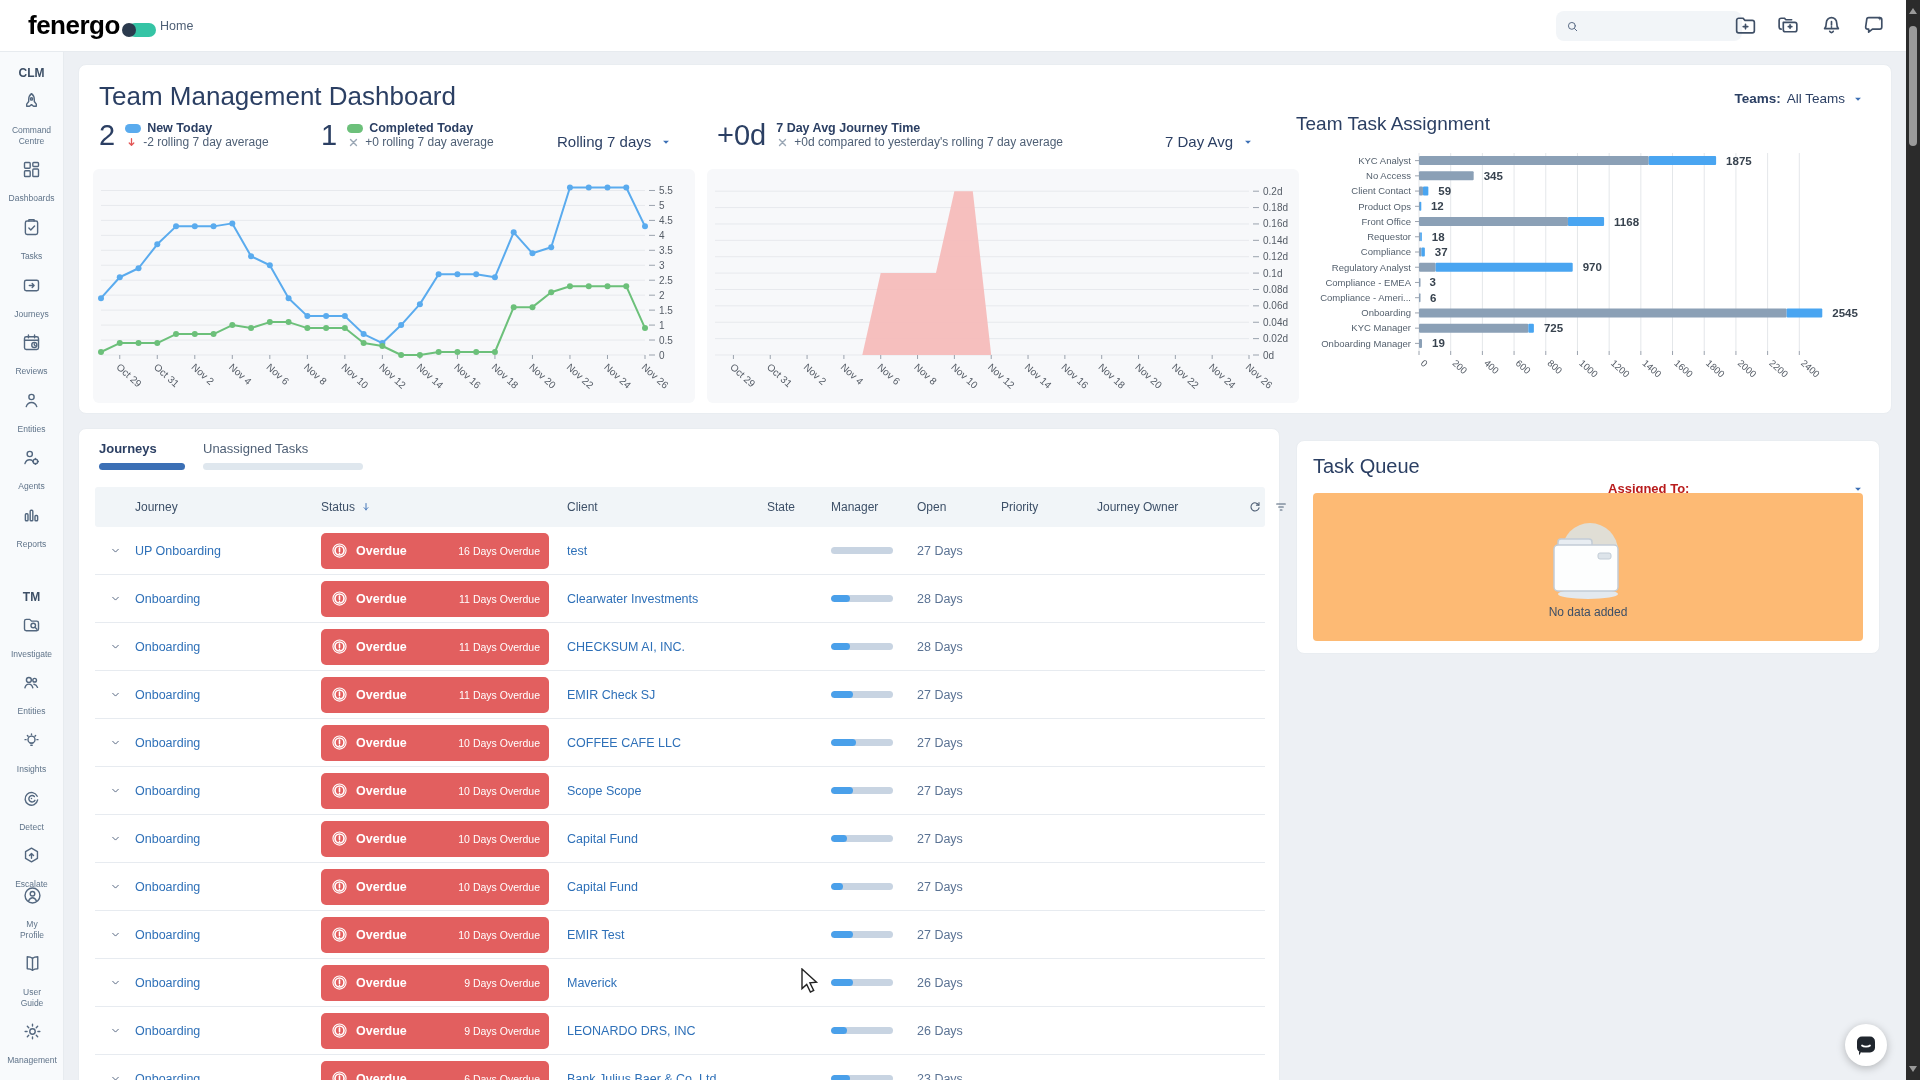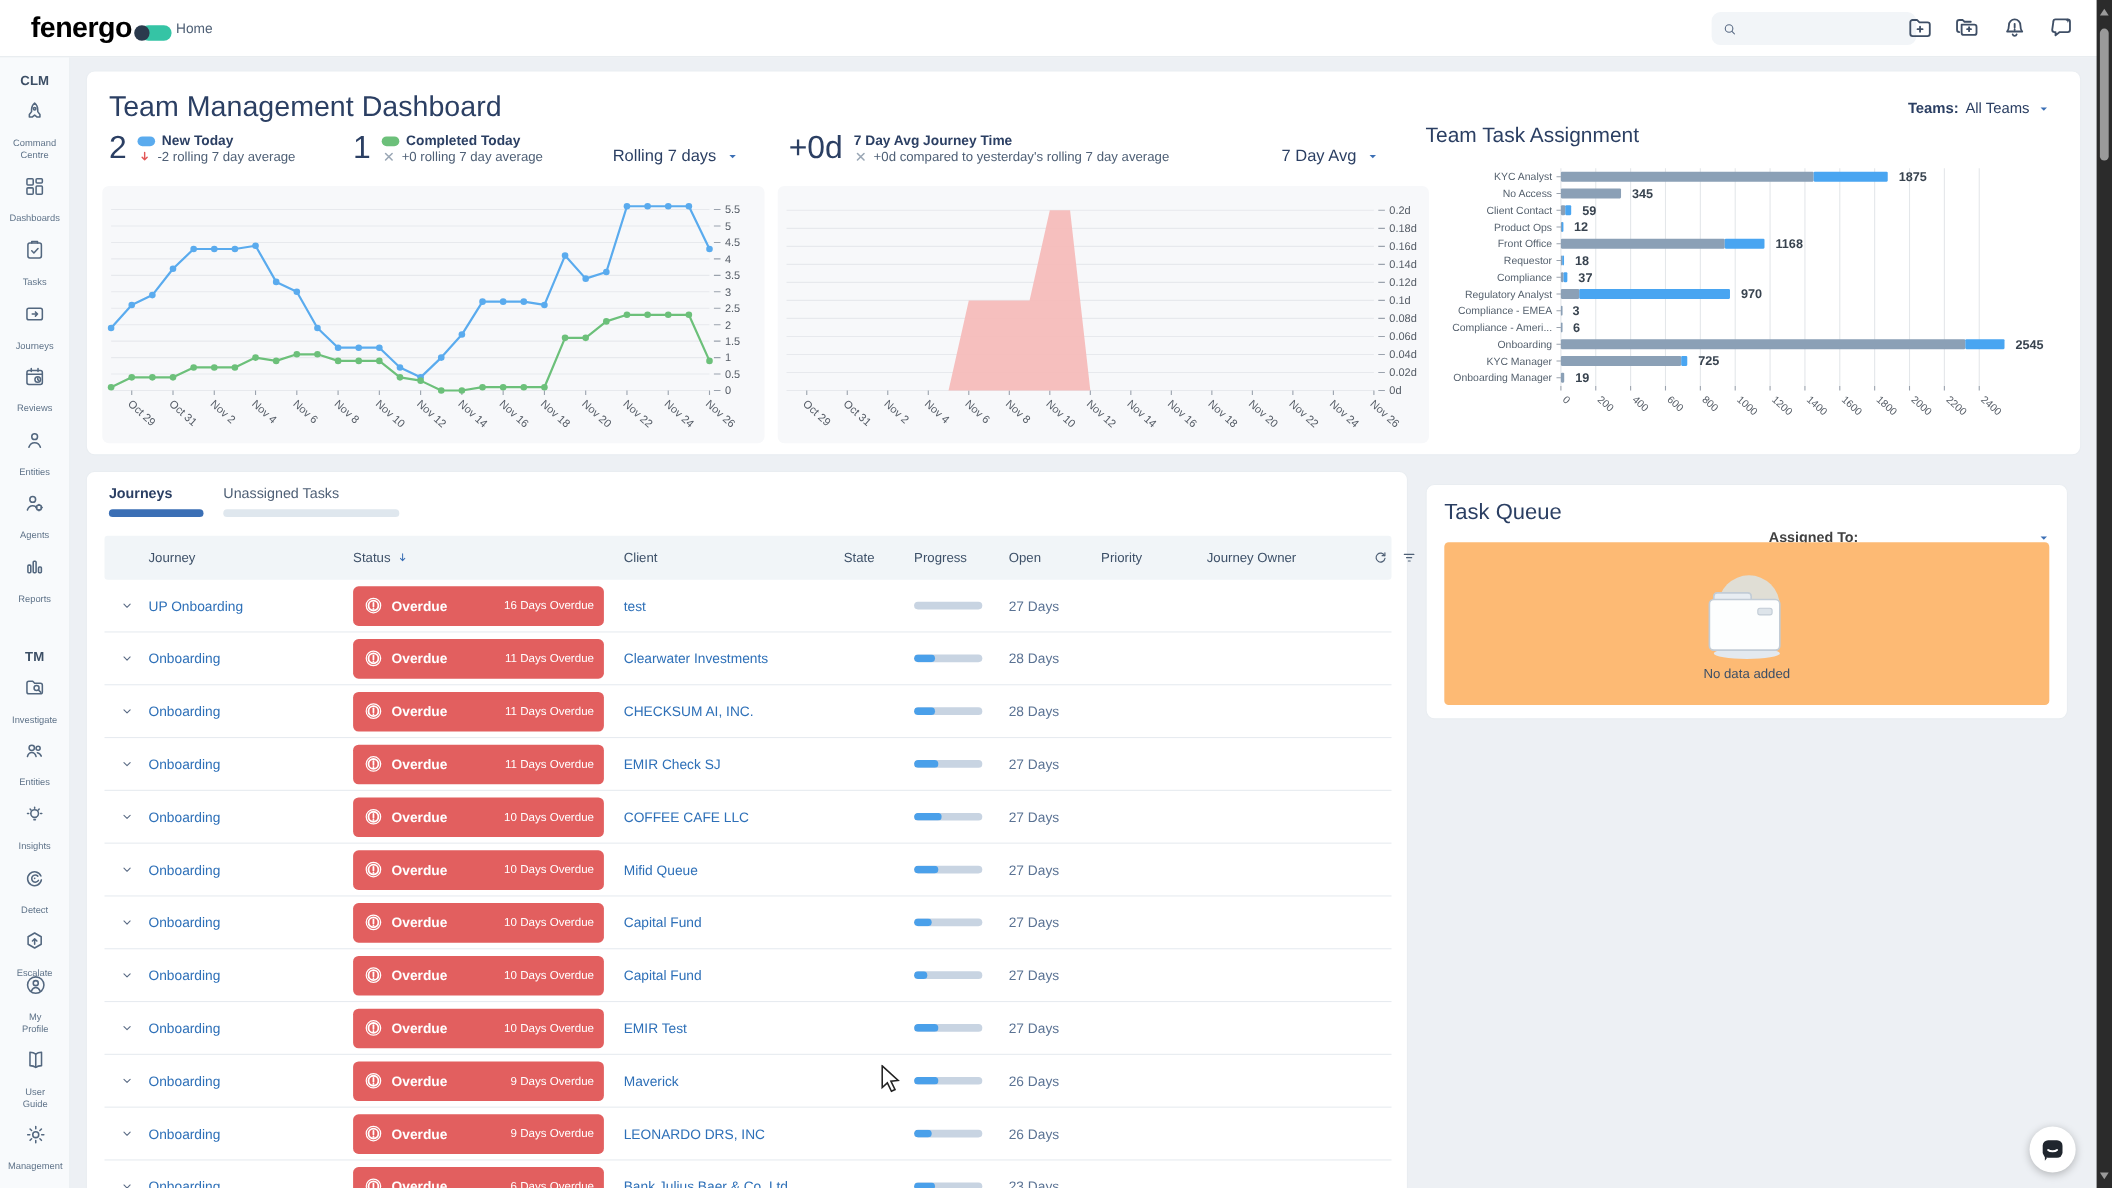--- a/index.html
+++ b/index.html
@@ -63,21 +63,21 @@
   .badge{width:228px;height:36px;background:#e25f5f;border-radius:5px;color:#fff;display:flex;align-items:center;padding:0 9px;gap:7px;}
   .badge .b-label{font-weight:700;font-size:12.5px;}
   .badge .b-days{margin-left:auto;font-size:10.5px;}
   .prog{width:62px;height:7px;border-radius:4px;background:#c8d4e2;overflow:hidden;}
   .prog .fill{height:100%;background:#4aa0ea;border-radius:4px;}
   .open-cell{color:#5b7394;}
   
   #tq-card{left:1296px;top:440px;width:584px;height:214px;}
   #tq-title{position:absolute;left:16px;top:14px;font-size:20px;font-weight:500;color:#2b3f63;}
   #tq-assigned{position:absolute;right:14px;top:20px;display:flex;align-items:center;gap:7px;font-size:13px;cursor:pointer;}
-  #tq-assigned .alabel{font-weight:700;color:#404040;}
+  #tq-assigned .alabel{font-weight:700;color:#b91c1c;}
   #tq-assigned .avalue{color:#33527a;margin-top:40px;}
   #tq-empty{position:absolute;left:16px;right:16px;top:52px;height:148px;background:#fdba74;border-radius:4px;display:flex;flex-direction:column;align-items:center;justify-content:center;}
   #tq-empty .txt{font-size:12px;color:#3d4f66;margin-top:2px;}
   
   #chat-btn{position:absolute;left:1845px;top:1024px;width:42px;height:42px;border-radius:50%;background:#fff;box-shadow:0 2px 8px rgba(0,0,0,.25);display:flex;align-items:center;justify-content:center;cursor:pointer;z-index:30;}
   #cursor{position:absolute;left:800px;top:968px;z-index:50;pointer-events:none;}
   svg text{font-family:"Liberation Sans","DejaVu Sans",sans-serif;}
 </style>
 </head>
 <body>
@@ -842,21 +842,21 @@
           <span class="icn" style="color:#3b6fb5">
             <svg width="14" height="14" viewBox="0 0 24 24">
               <g fill="none" stroke="currentColor" stroke-width="1.6" stroke-linecap="round" stroke-linejoin="round">
                 <path d="M12 6v10.5m0 0L8.6 13.1M12 16.5l3.4-3.4"></path>
               </g>
             </svg>
           </span>
         </div>
       <div class="hcell">Client</div>
       <div class="hcell">State</div>
-      <div class="hcell">Progress</div>
+      <div class="hcell">Manager</div>
       <div class="hcell">Open</div>
       <div class="hcell">Priority</div>
       <div class="hcell">Journey Owner</div>
       <div class="hcell hicons">
         <span class="icn">
             <svg width="16" height="16" viewBox="0 0 24 24">
               <g fill="none" stroke="currentColor" stroke-width="1.6" stroke-linecap="round" stroke-linejoin="round">
                 <path d="M17.6 9.2a6.1 6.1 0 1 0 .5 3.8"></path>
                 <path d="M18 5.3v3.9h-3.8"></path>
               </g>
@@ -1087,21 +1087,21 @@
                     <circle cx="12" cy="12" r="5.7" stroke-width="2.1"></circle>
                     <path d="M12 8.8v4.4" stroke-width="2"></path>
                     <path d="M12 15.4v.3" stroke-width="2"></path>
                   </g>
                 </svg>
               </span>
               <span class="b-label">Overdue</span>
               <span class="b-days">10 Days Overdue</span>
             </div>
           </div>
-          <div><a class="lnk">Mifid Queue</a></div>
+          <div><a class="lnk">Scope Scope</a></div>
           <div></div>
           <div>
             <div class="prog">
               <div class="fill" style="width:35%"></div>
             </div>
           </div>
           <div class="open-cell">27 Days</div>
           <div></div>
           <div></div>
           <div></div>

